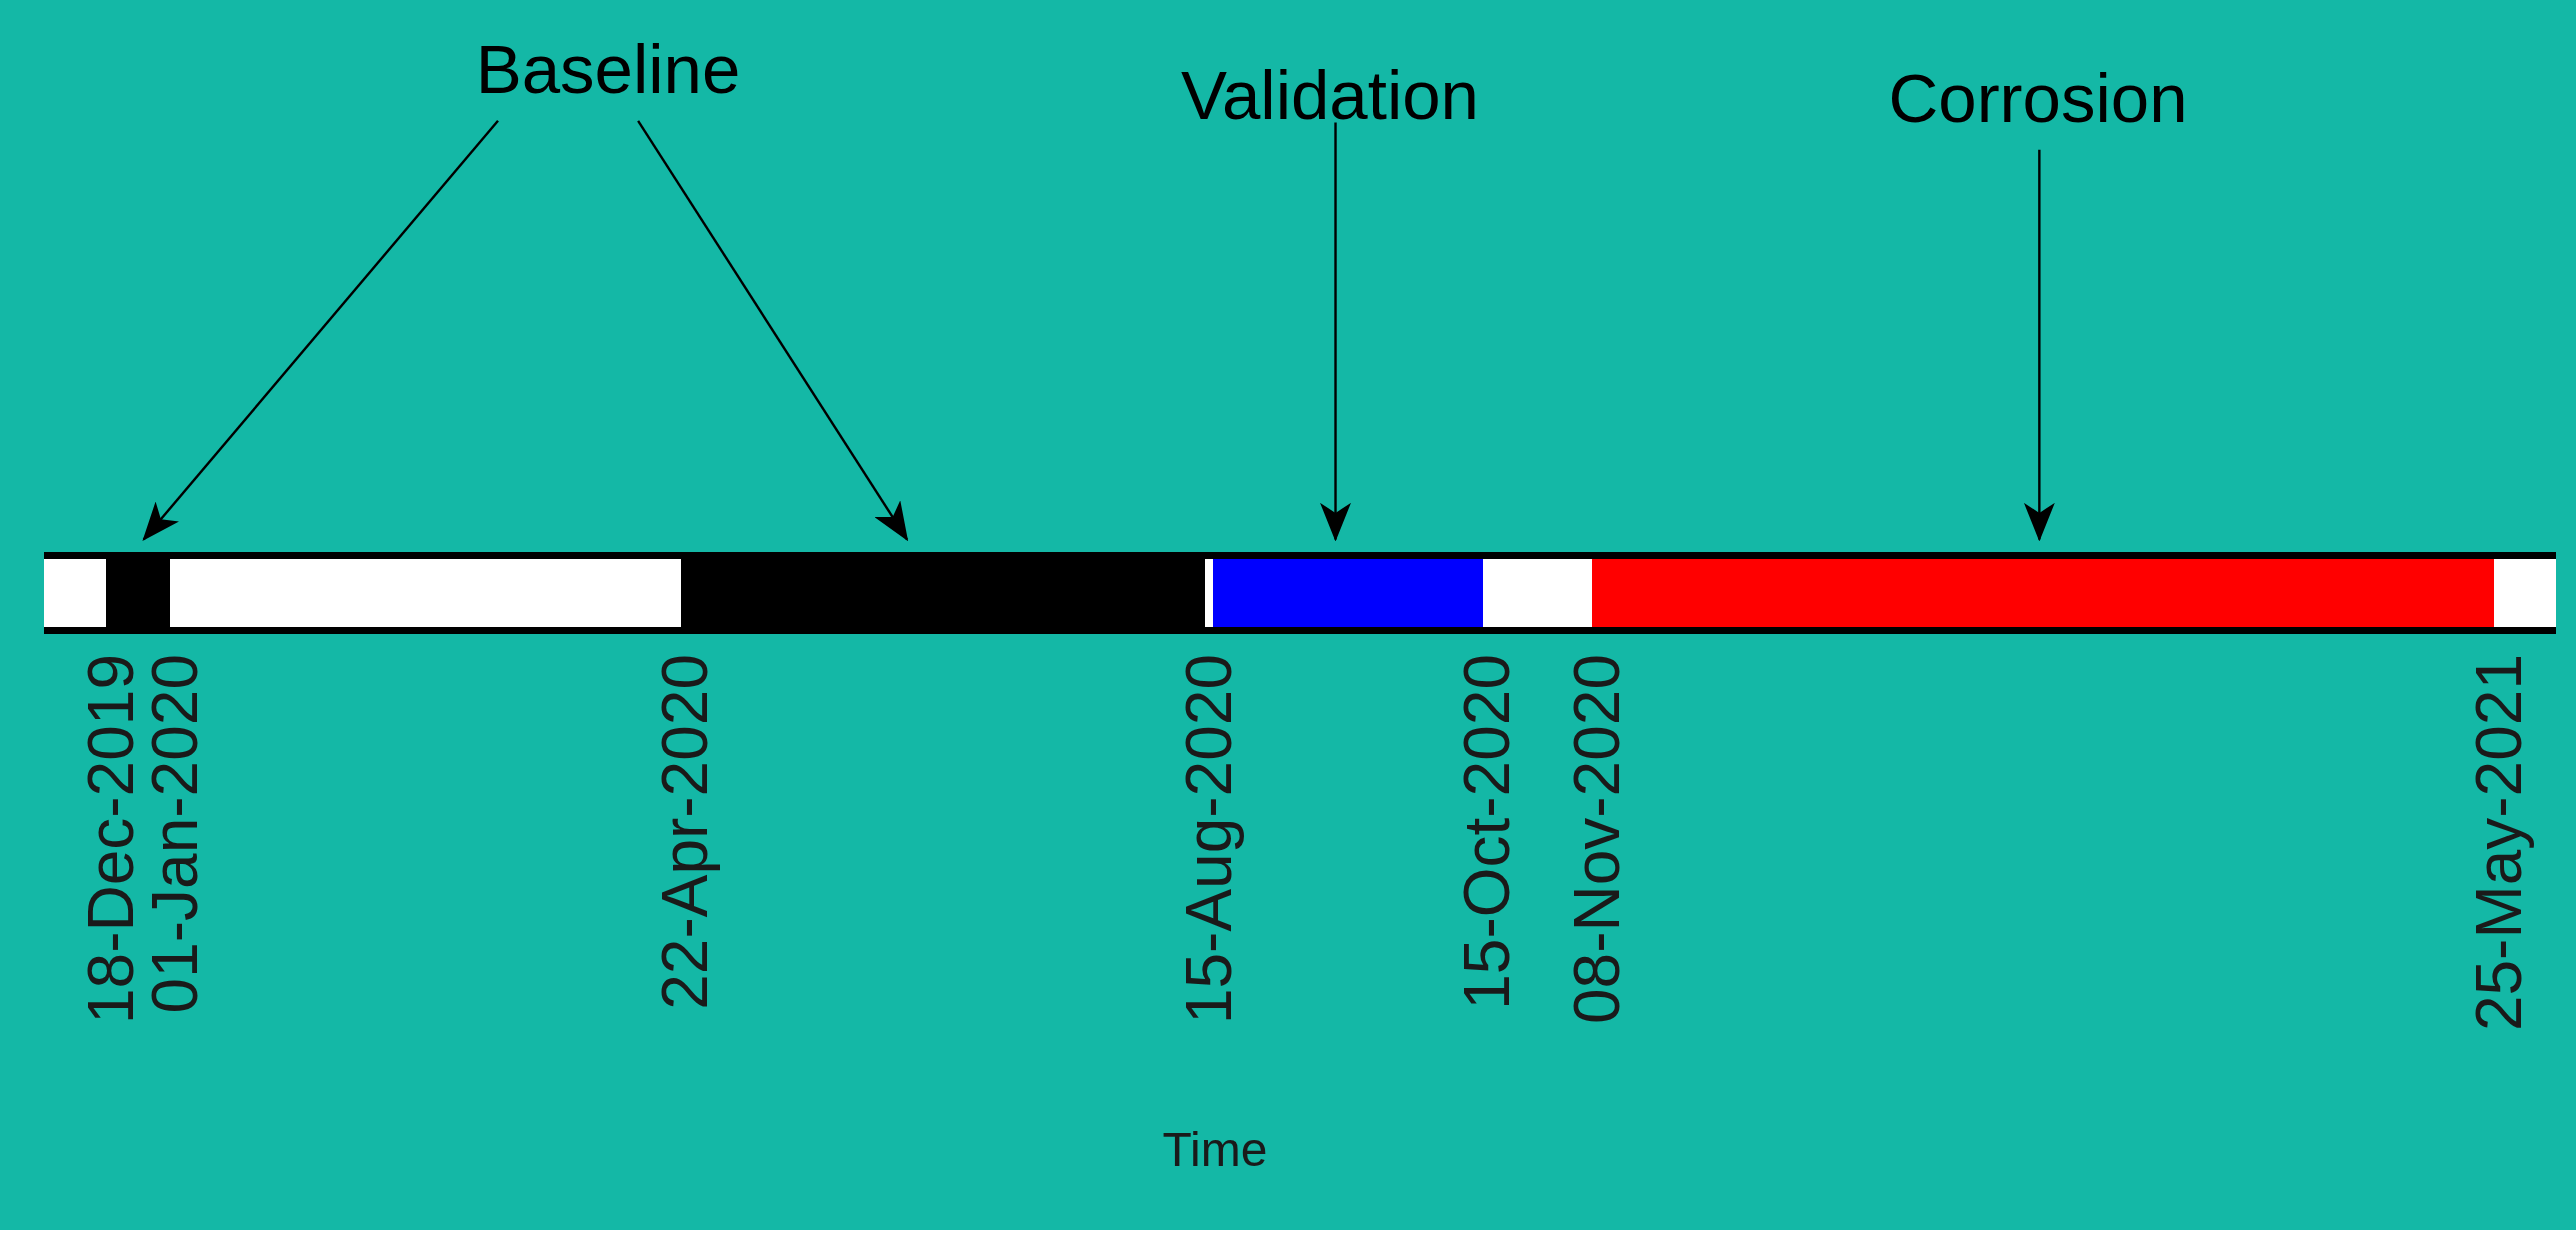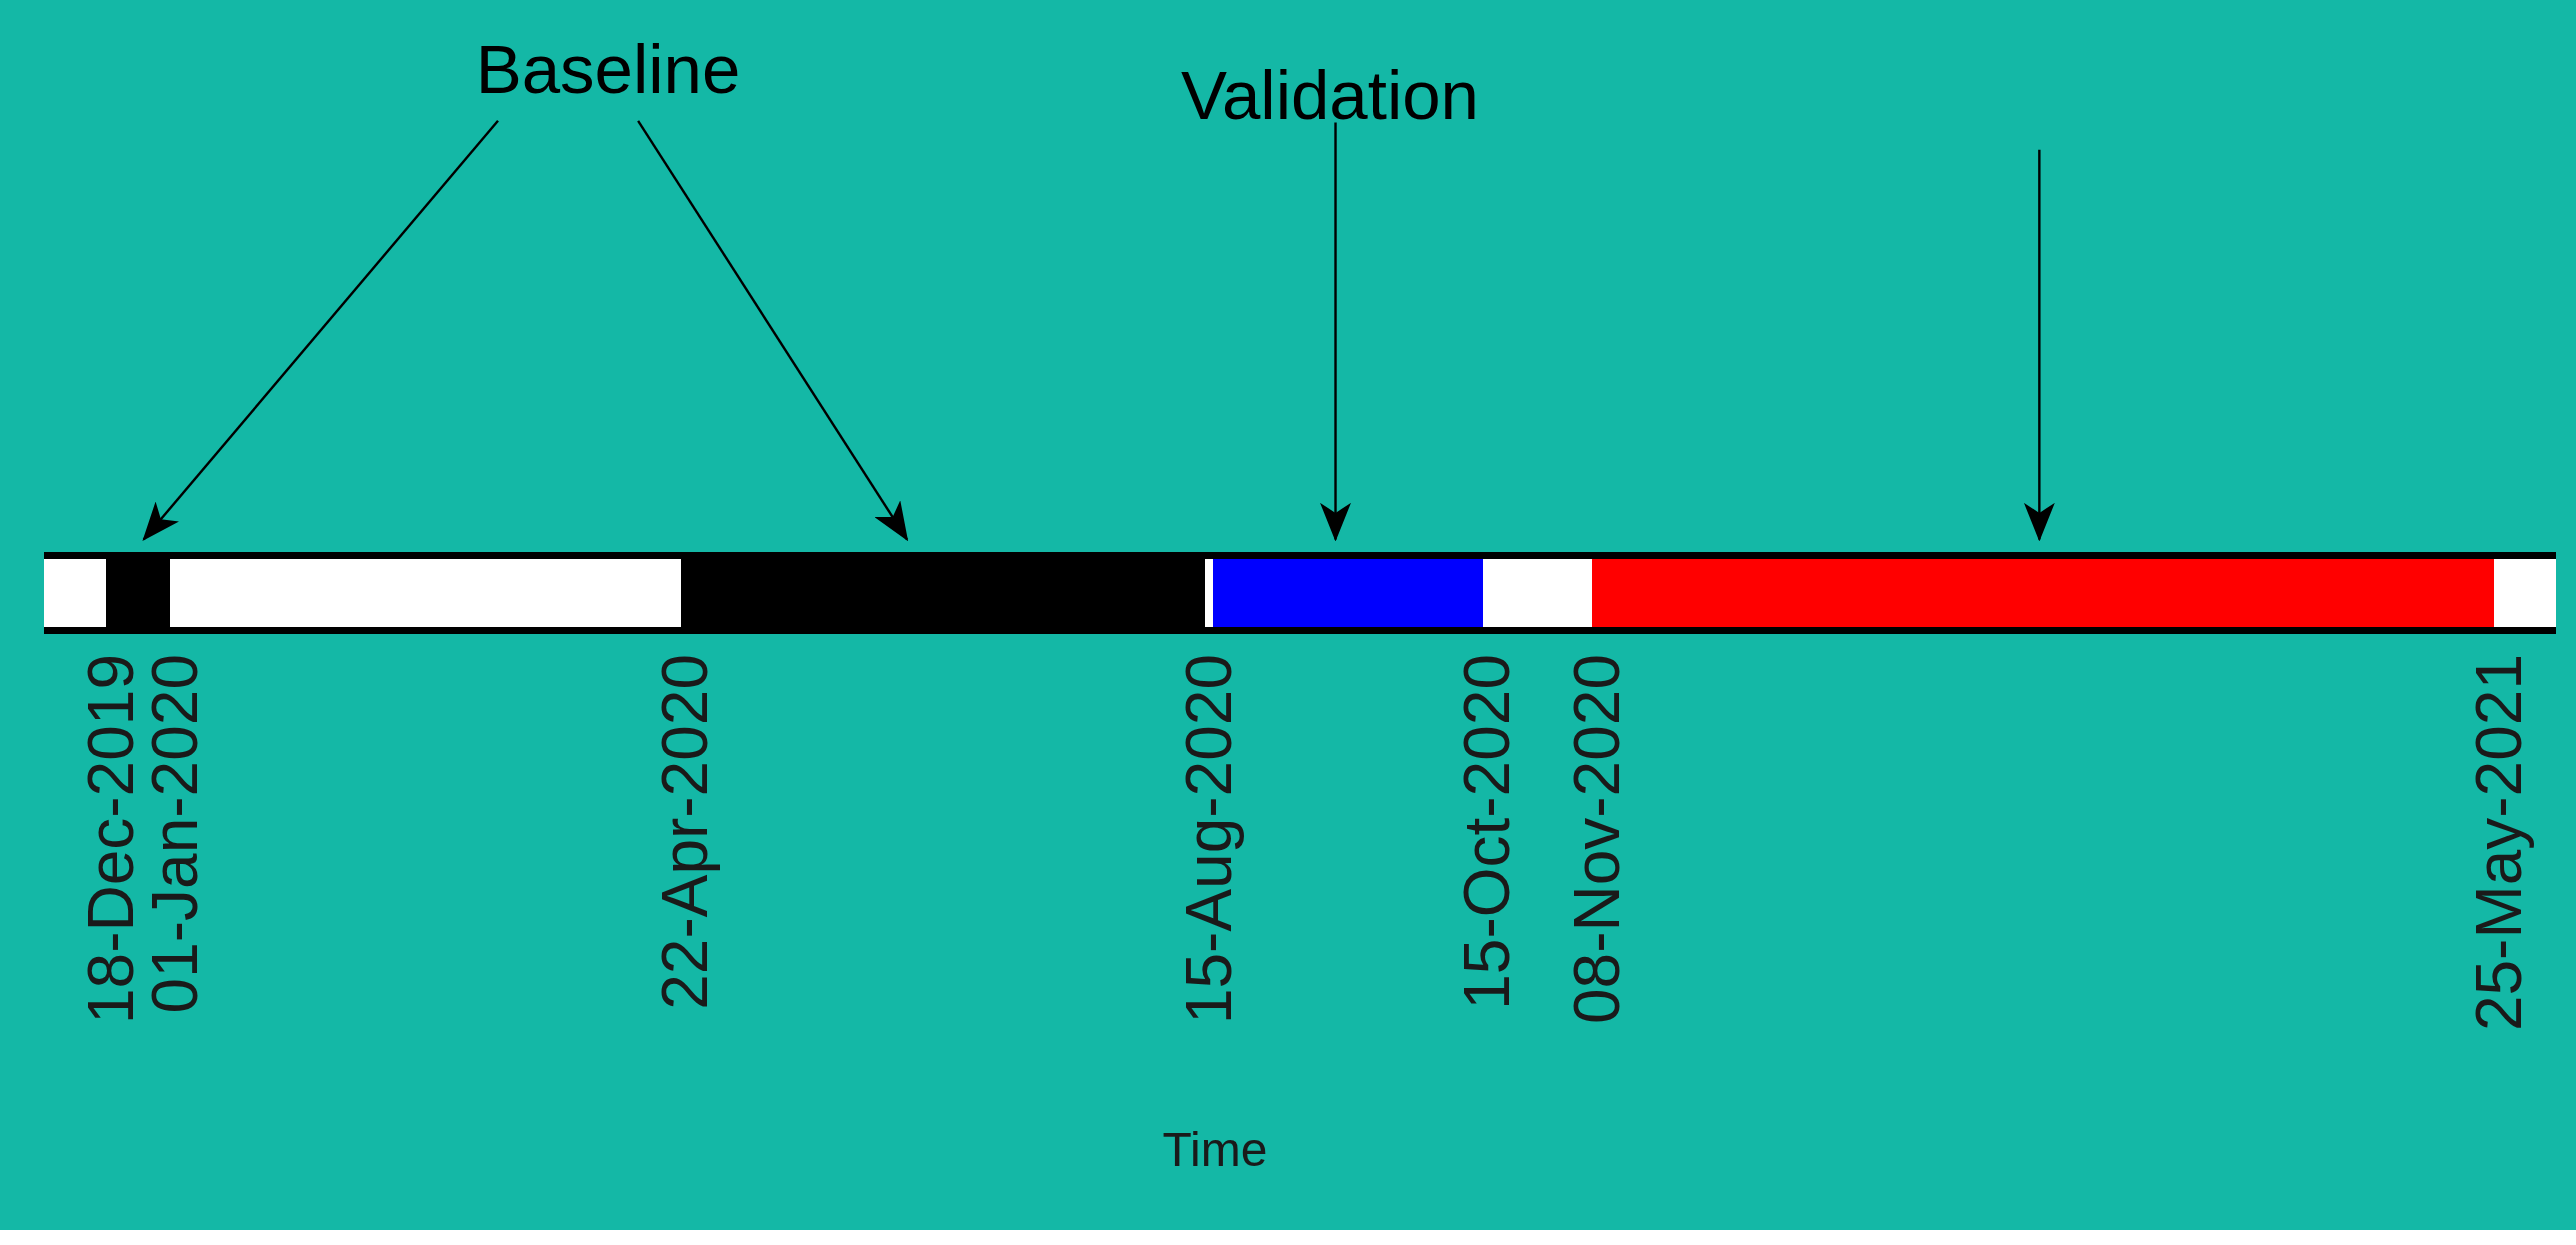--- a/index.html
+++ b/index.html
@@ -68,20 +68,21 @@
     height: 1245px;
   }
 </style>
 </head>
 <body>
 
 <div class="figure">
 
   <div class="anno-label" style="left:608px;  top:32px;">Baseline</div>
   <div class="anno-label" style="left:1330px; top:58px;">Validation</div>
+  <div class="anno-label" style="left:2038px; top:61px;">Corrosion</div>
 
   <svg class="overlay" viewBox="0 0 3198 1546" xmlns="http://www.w3.org/2000/svg">
     <defs>
       <marker id="arrowhead" viewBox="0 0 10 8" refX="9.5" refY="4" markerWidth="16" markerHeight="12.8" orient="auto" markerUnits="strokeWidth">
         <path d="M0 0 L10 4 L0 8 L2.6 4 Z" fill="#000000"></path>
       </marker>
     </defs>
     <g id="arrow-group" stroke="#000000" stroke-width="3" fill="none">
         <line x1="618" y1="150" x2="178" y2="670" marker-end="url(#arrowhead)"></line>
         <line x1="792" y1="150" x2="1126" y2="670" marker-end="url(#arrowhead)"></line>

